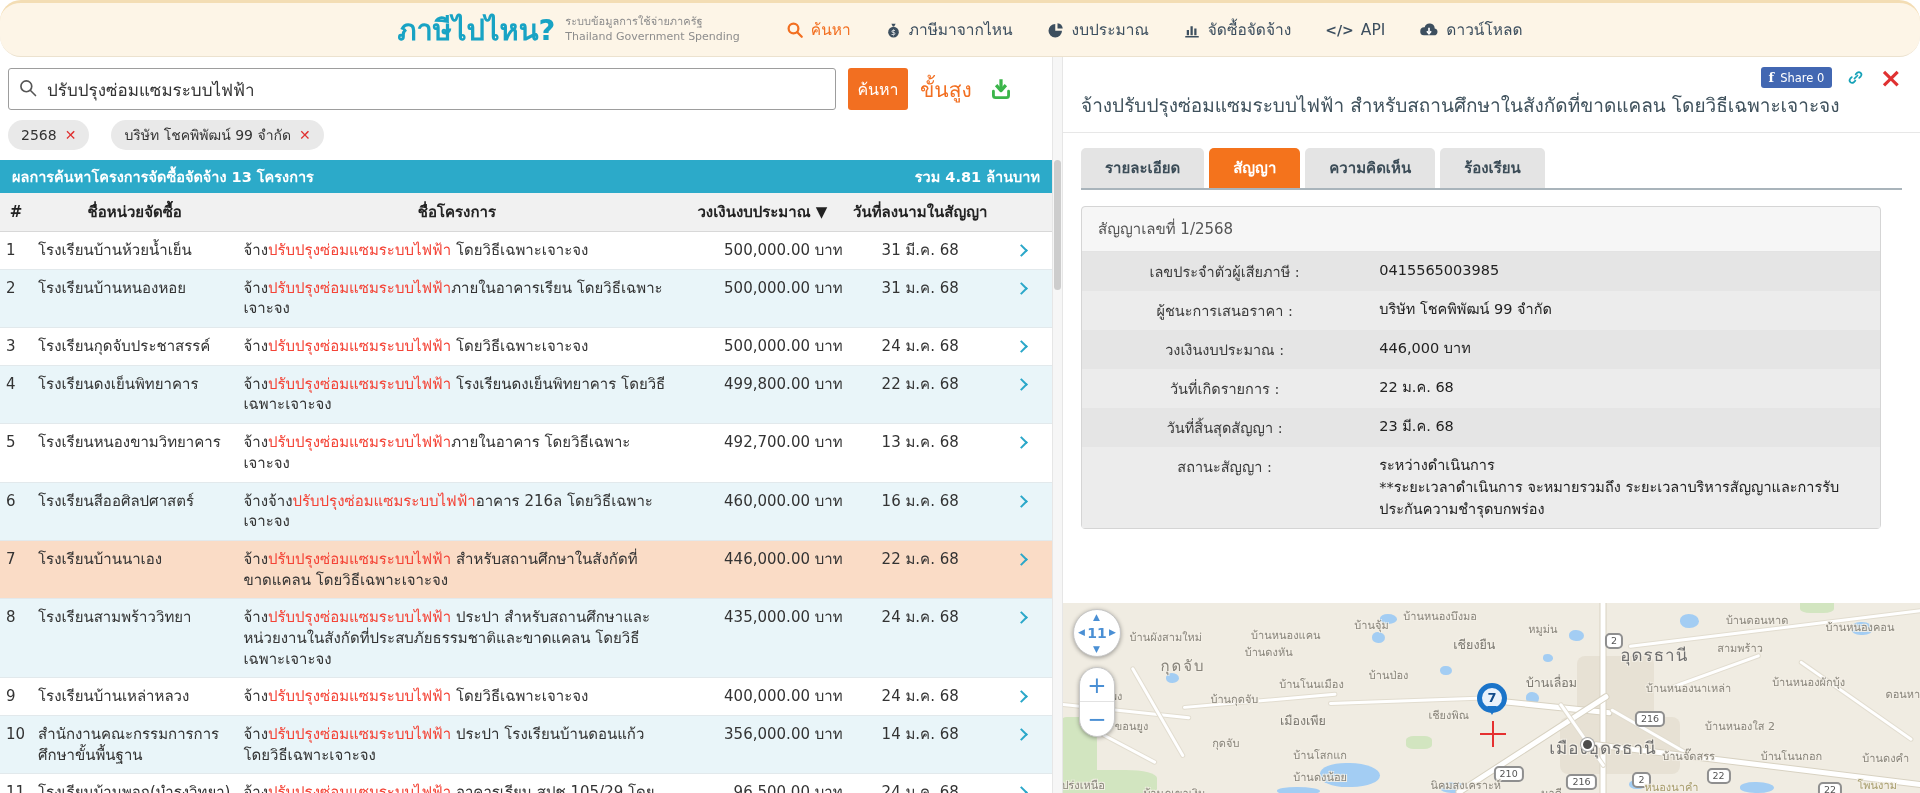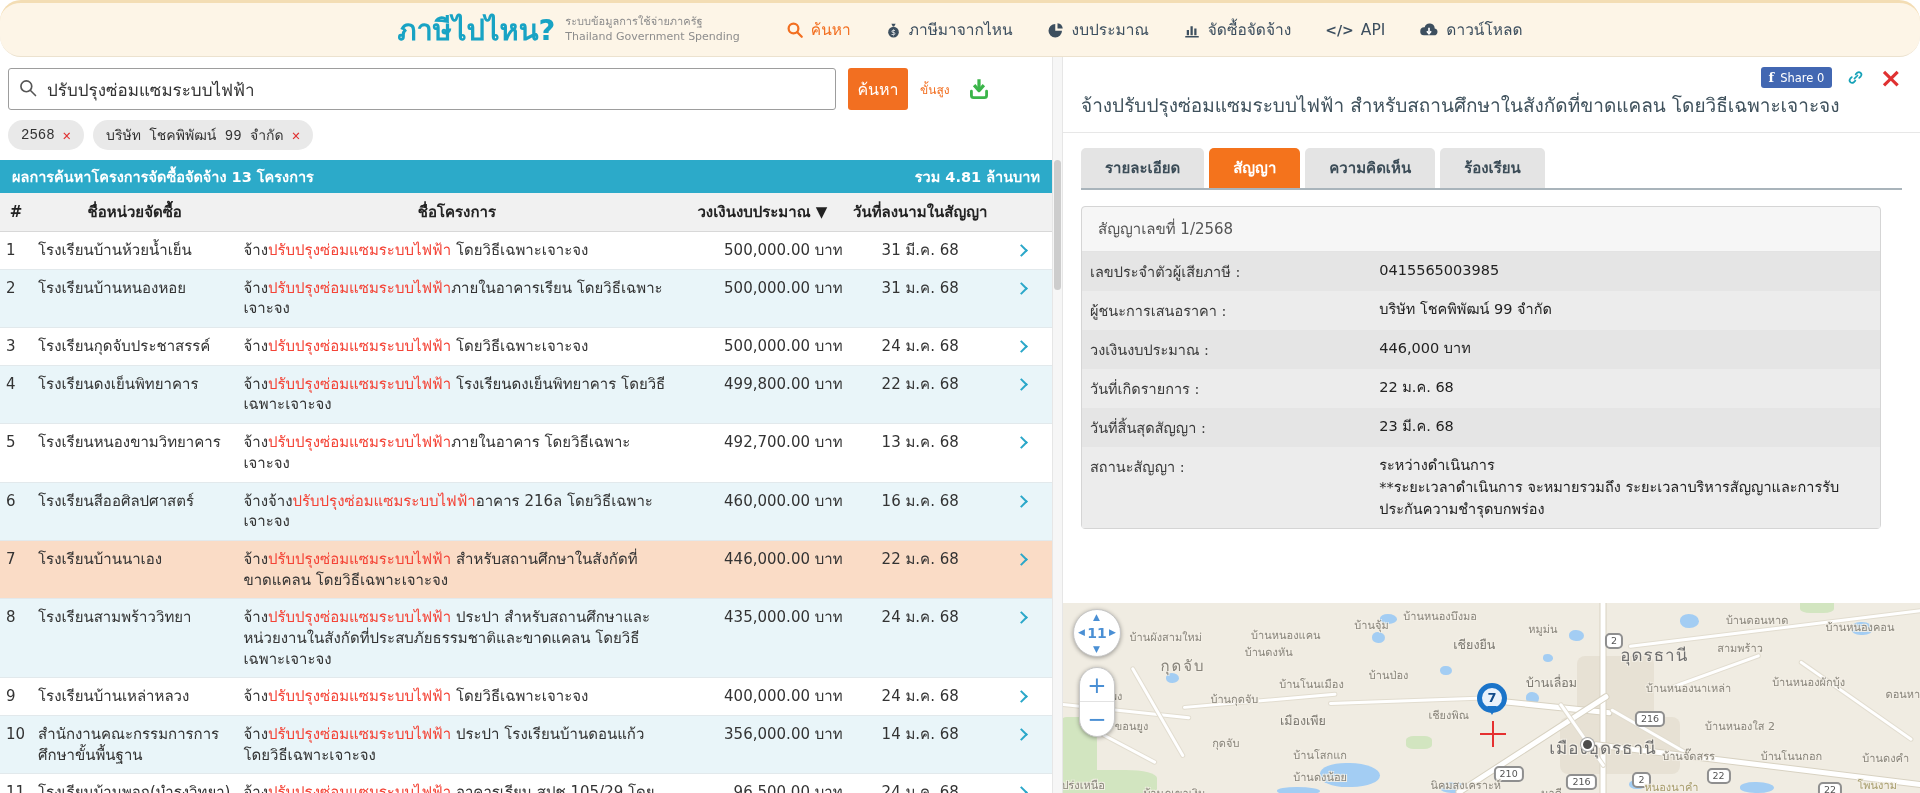--- a/index.html
+++ b/index.html
@@ -39,25 +39,25 @@
   .search-box input {
     width:100%; height:42px; border:1px solid #9d9d9d; border-radius:3px;
     font-size:17px; padding:0 10px 0 38px; color:#333;
     font-family:"DejaVu Sans","Liberation Sans",sans-serif; outline:none;
   }
   .search-box .mag { position:absolute; left:10px; top:10px; }
   .btn-search {
     height:42px; width:60px; background:#f26f21; color:#fff; border:none; border-radius:3px;
     font-size:16px; cursor:pointer; font-family:inherit;
   }
-  .adv-link { color:#f26f21; font-size:12px; cursor:pointer; }
+  .adv-link { color:#f26f21; font-size:21px; cursor:pointer; }
   .dl-icon { cursor:pointer; display:inline-flex; margin-left:4px; }
 
   
-  .chips-row { display:flex; gap:9px; padding:2px 8px 10px 8px;font-family:Liberation Mono, monospace; }
+  .chips-row { display:flex; gap:22px; padding:2px 8px 10px 8px; }
   .chip { background:#e9e9e9; border-radius:15px; padding:4px 13px; font-size:14px; color:#333; display:flex; align-items:center; gap:8px; }
   .chip .x { color:#e03131; font-weight:bold; font-size:14px; cursor:pointer; }
 
   
   .result-bar {
     background:#2caac9; color:#fff; display:flex; justify-content:space-between; align-items:center;
     padding:5px 12px; font-size:14.5px; font-weight:bold;
   }
   .table-wrap { flex:1; overflow:hidden; }
   table.results { width:100%; border-collapse:collapse; table-layout:fixed; font-size:15px; }
@@ -85,21 +85,21 @@
   .detail-title { font-size:19px; color:#3f515c; padding:2px 18px 12px 18px; border-bottom:1px solid #e7e7e7; }
 
   .tabs { display:flex; gap:5px; margin:15px 18px 0 18px; border-bottom:2px solid #a9b4bb; }
   .tab { background:#e4e4e4; color:#3b4c57; font-size:15px; font-weight:bold; padding:8px 24px; border-radius:5px 5px 0 0; cursor:pointer; }
   .tab.active { background:#f4731c; color:#fff; }
 
   .contract-card { margin:16px 30px 0 18px; border:1px solid #d5d5d5; border-radius:4px; background:#e5e5e5; max-width:800px; }
   .card-head { padding:10px 16px; font-size:15px; color:#555; background:#f6f6f6; border-bottom:1px solid #e3e3e3; border-radius:4px 4px 0 0; }
   .frow { display:flex; font-size:14.5px; }
   .frow.alt { background:#ececec; }
-  .flabel { width:37%; text-align:left; padding:8px 18px 8px 8px; color:#3a3a3a; flex:none; }
+  .flabel { width:37%; text-align:center; padding:8px 18px 8px 8px; color:#3a3a3a; flex:none; }
   .fvalue { flex:1; padding:8px 14px 8px 2px; color:#222; line-height:1.5; }
 
   
   .map { margin-top:auto; height:190px; position:relative; overflow:hidden; background:#f0ece2; flex:none; }
   .map .urban { position:absolute; background:#e7e1d4; border-radius:8px; }
   .map .water { position:absolute; background:#a3cdf3; border-radius:46% 54% 50% 48%; }
   .map .green { position:absolute; background:#d2e5c0; border-radius:30%; }
   .map .road { position:absolute; height:3px; background:#fff; box-shadow:0 0 0 1px #e2ddd0; transform-origin:0 50%; border-radius:2px; }
   .map .road.major { height:5px; box-shadow:0 0 0 1px #d8d2c2; }
   .mlabel { position:absolute; transform:translateX(-50%); font-size:11px; color:#8a867c; white-space:nowrap;

